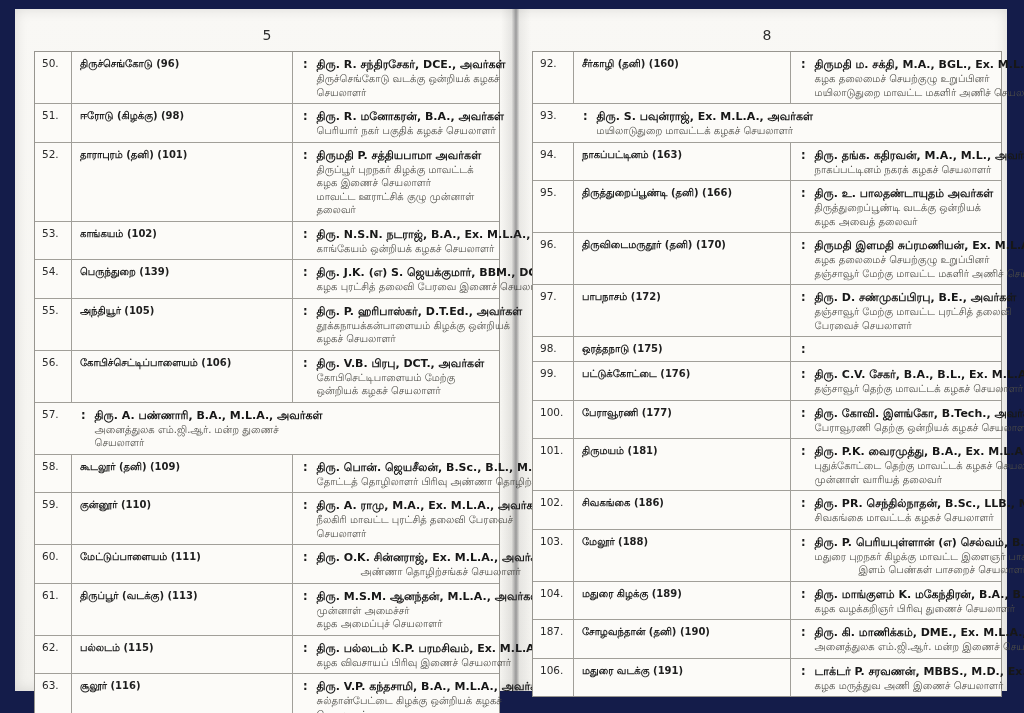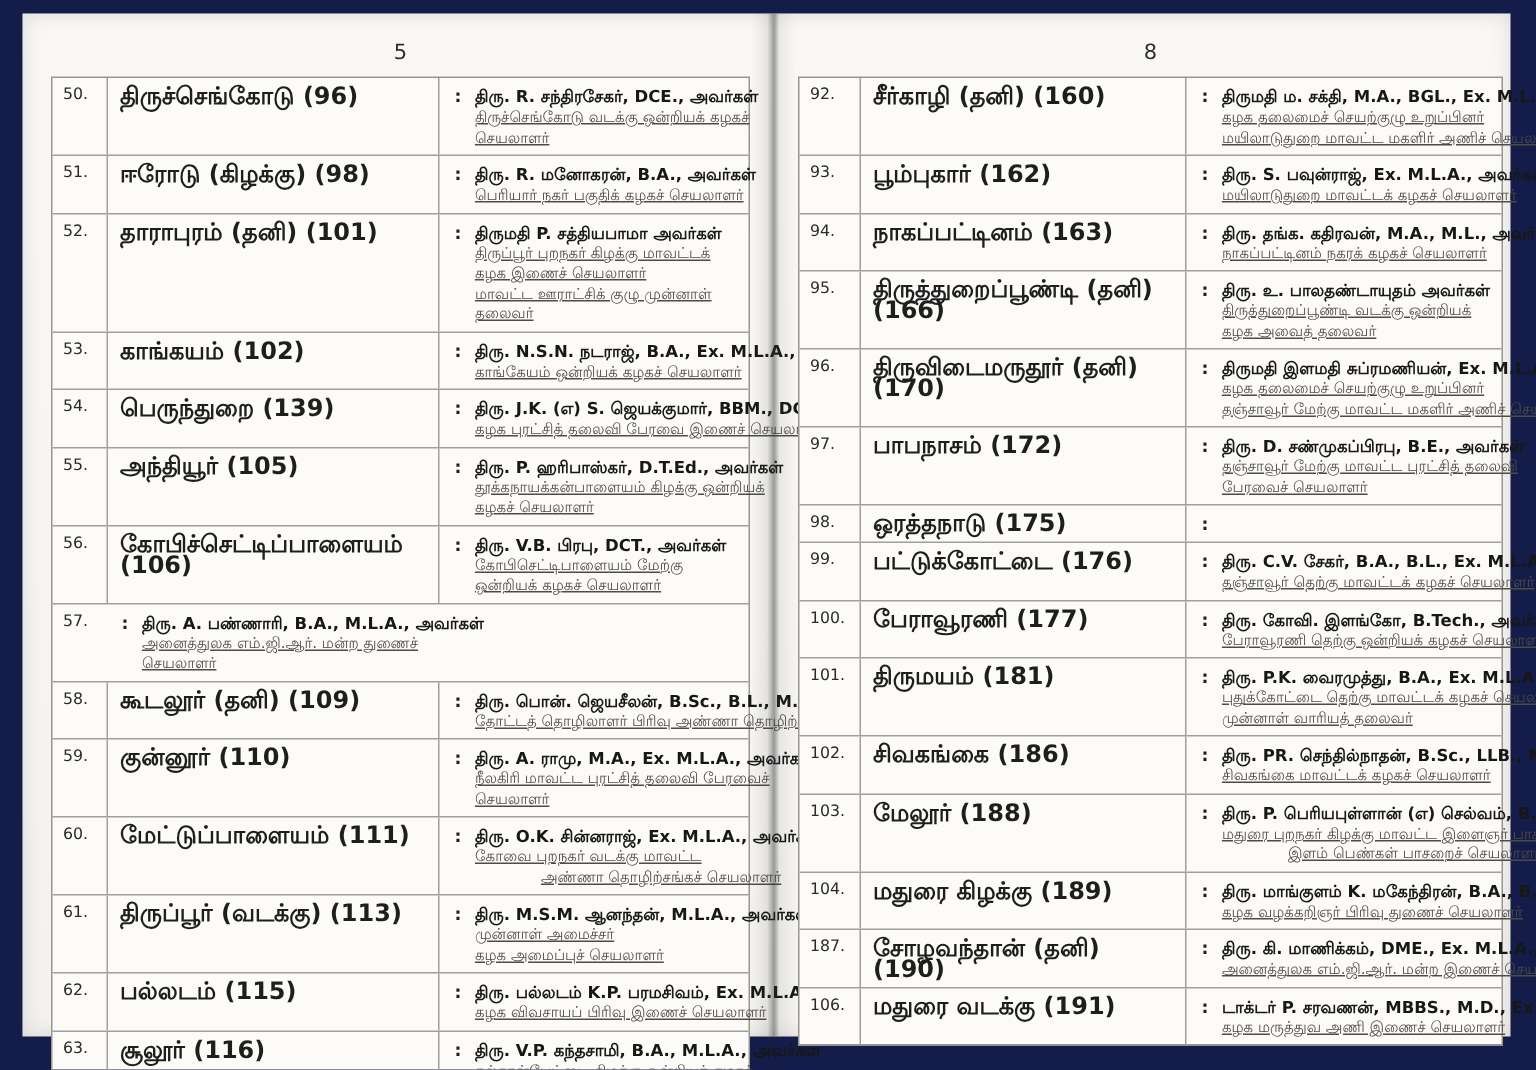--- a/index.html
+++ b/index.html
@@ -30,35 +30,35 @@
   .trow{
     display:grid;grid-template-columns:36px 222px 1fr;
     border-bottom:1px solid #a19f99;
   }
   .page-right .trow{grid-template-columns:40px 218px 1fr;}
   .trow:last-child{border-bottom:none;}
   .c-num{
     padding:5px 2px 4px 7px;font-size:10.5px;color:#2a2a2a;
   }
   .c-const{
-    padding:5px 6px 4px 8px;font-size:16px;font-weight:bold;color:#1e1e1e;
+    padding:5px 6px 4px 8px;font-size:10px;font-weight:bold;color:#1e1e1e;
     border-left:1px solid #a19f99;border-right:1px solid #a19f99;
     line-height:14px;
   }
   .c-desc{
     padding:5px 8px 4px 10px;display:flex;align-items:flex-start;
   }
   .colon{font-weight:bold;color:#1e1e1e;font-size:11.5px;margin-right:9px;line-height:15px;}
   .desc-lines{flex:1;}
   .name{
     font-weight:bold;font-size:11px;color:#171717;line-height:15px;
     white-space:nowrap;
   }
   .detail{
-    font-size:10px;color:#4d4c47;line-height:13.5px;text-decoration:underline;
+    font-size:10px;color:#4d4c47;line-height:13.5px;
   }
   .detail.indent{padding-left:44px;}
 </style>
 </head>
 <body>
 
 <div class="scan">
 
   <div class="page page-left">
     <div class="pageno">5</div>
@@ -173,21 +173,20 @@
             </div>
           </div>
         </div>
         <div class="trow">
           <div class="c-num">60.</div>
           <div class="c-const">மேட்டுப்பாளையம் (111)</div>
           <div class="c-desc">
             <div class="colon">:</div>
             <div class="desc-lines">
               <div class="name">திரு. O.K. சின்னராஜ், Ex. M.L.A., அவர்கள்</div>
-              <div class="detail">கோவை புறநகர் வடக்கு மாவட்ட</div>
               <div class="detail indent">அண்ணா தொழிற்சங்கச் செயலாளர்</div>
             </div>
           </div>
         </div>
         <div class="trow">
           <div class="c-num">61.</div>
           <div class="c-const">திருப்பூர் (வடக்கு) (113)</div>
           <div class="c-desc">
             <div class="colon">:</div>
             <div class="desc-lines">
@@ -232,21 +231,20 @@
             <div class="colon">:</div>
             <div class="desc-lines">
               <div class="name">திருமதி ம. சக்தி, M.A., BGL., Ex. M.L.A., அவர்கள்</div>
               <div class="detail">கழக தலைமைச் செயற்குழு உறுப்பினர்</div>
               <div class="detail">மயிலாடுதுறை மாவட்ட மகளிர் அணிச் செயலாளர்</div>
             </div>
           </div>
         </div>
         <div class="trow">
           <div class="c-num">93.</div>
-          <div class="c-const">பூம்புகார் (162)</div>
           <div class="c-desc">
             <div class="colon">:</div>
             <div class="desc-lines">
               <div class="name">திரு. S. பவுன்ராஜ், Ex. M.L.A., அவர்கள்</div>
               <div class="detail">மயிலாடுதுறை மாவட்டக் கழகச் செயலாளர்</div>
             </div>
           </div>
         </div>
         <div class="trow">
           <div class="c-num">94.</div>

